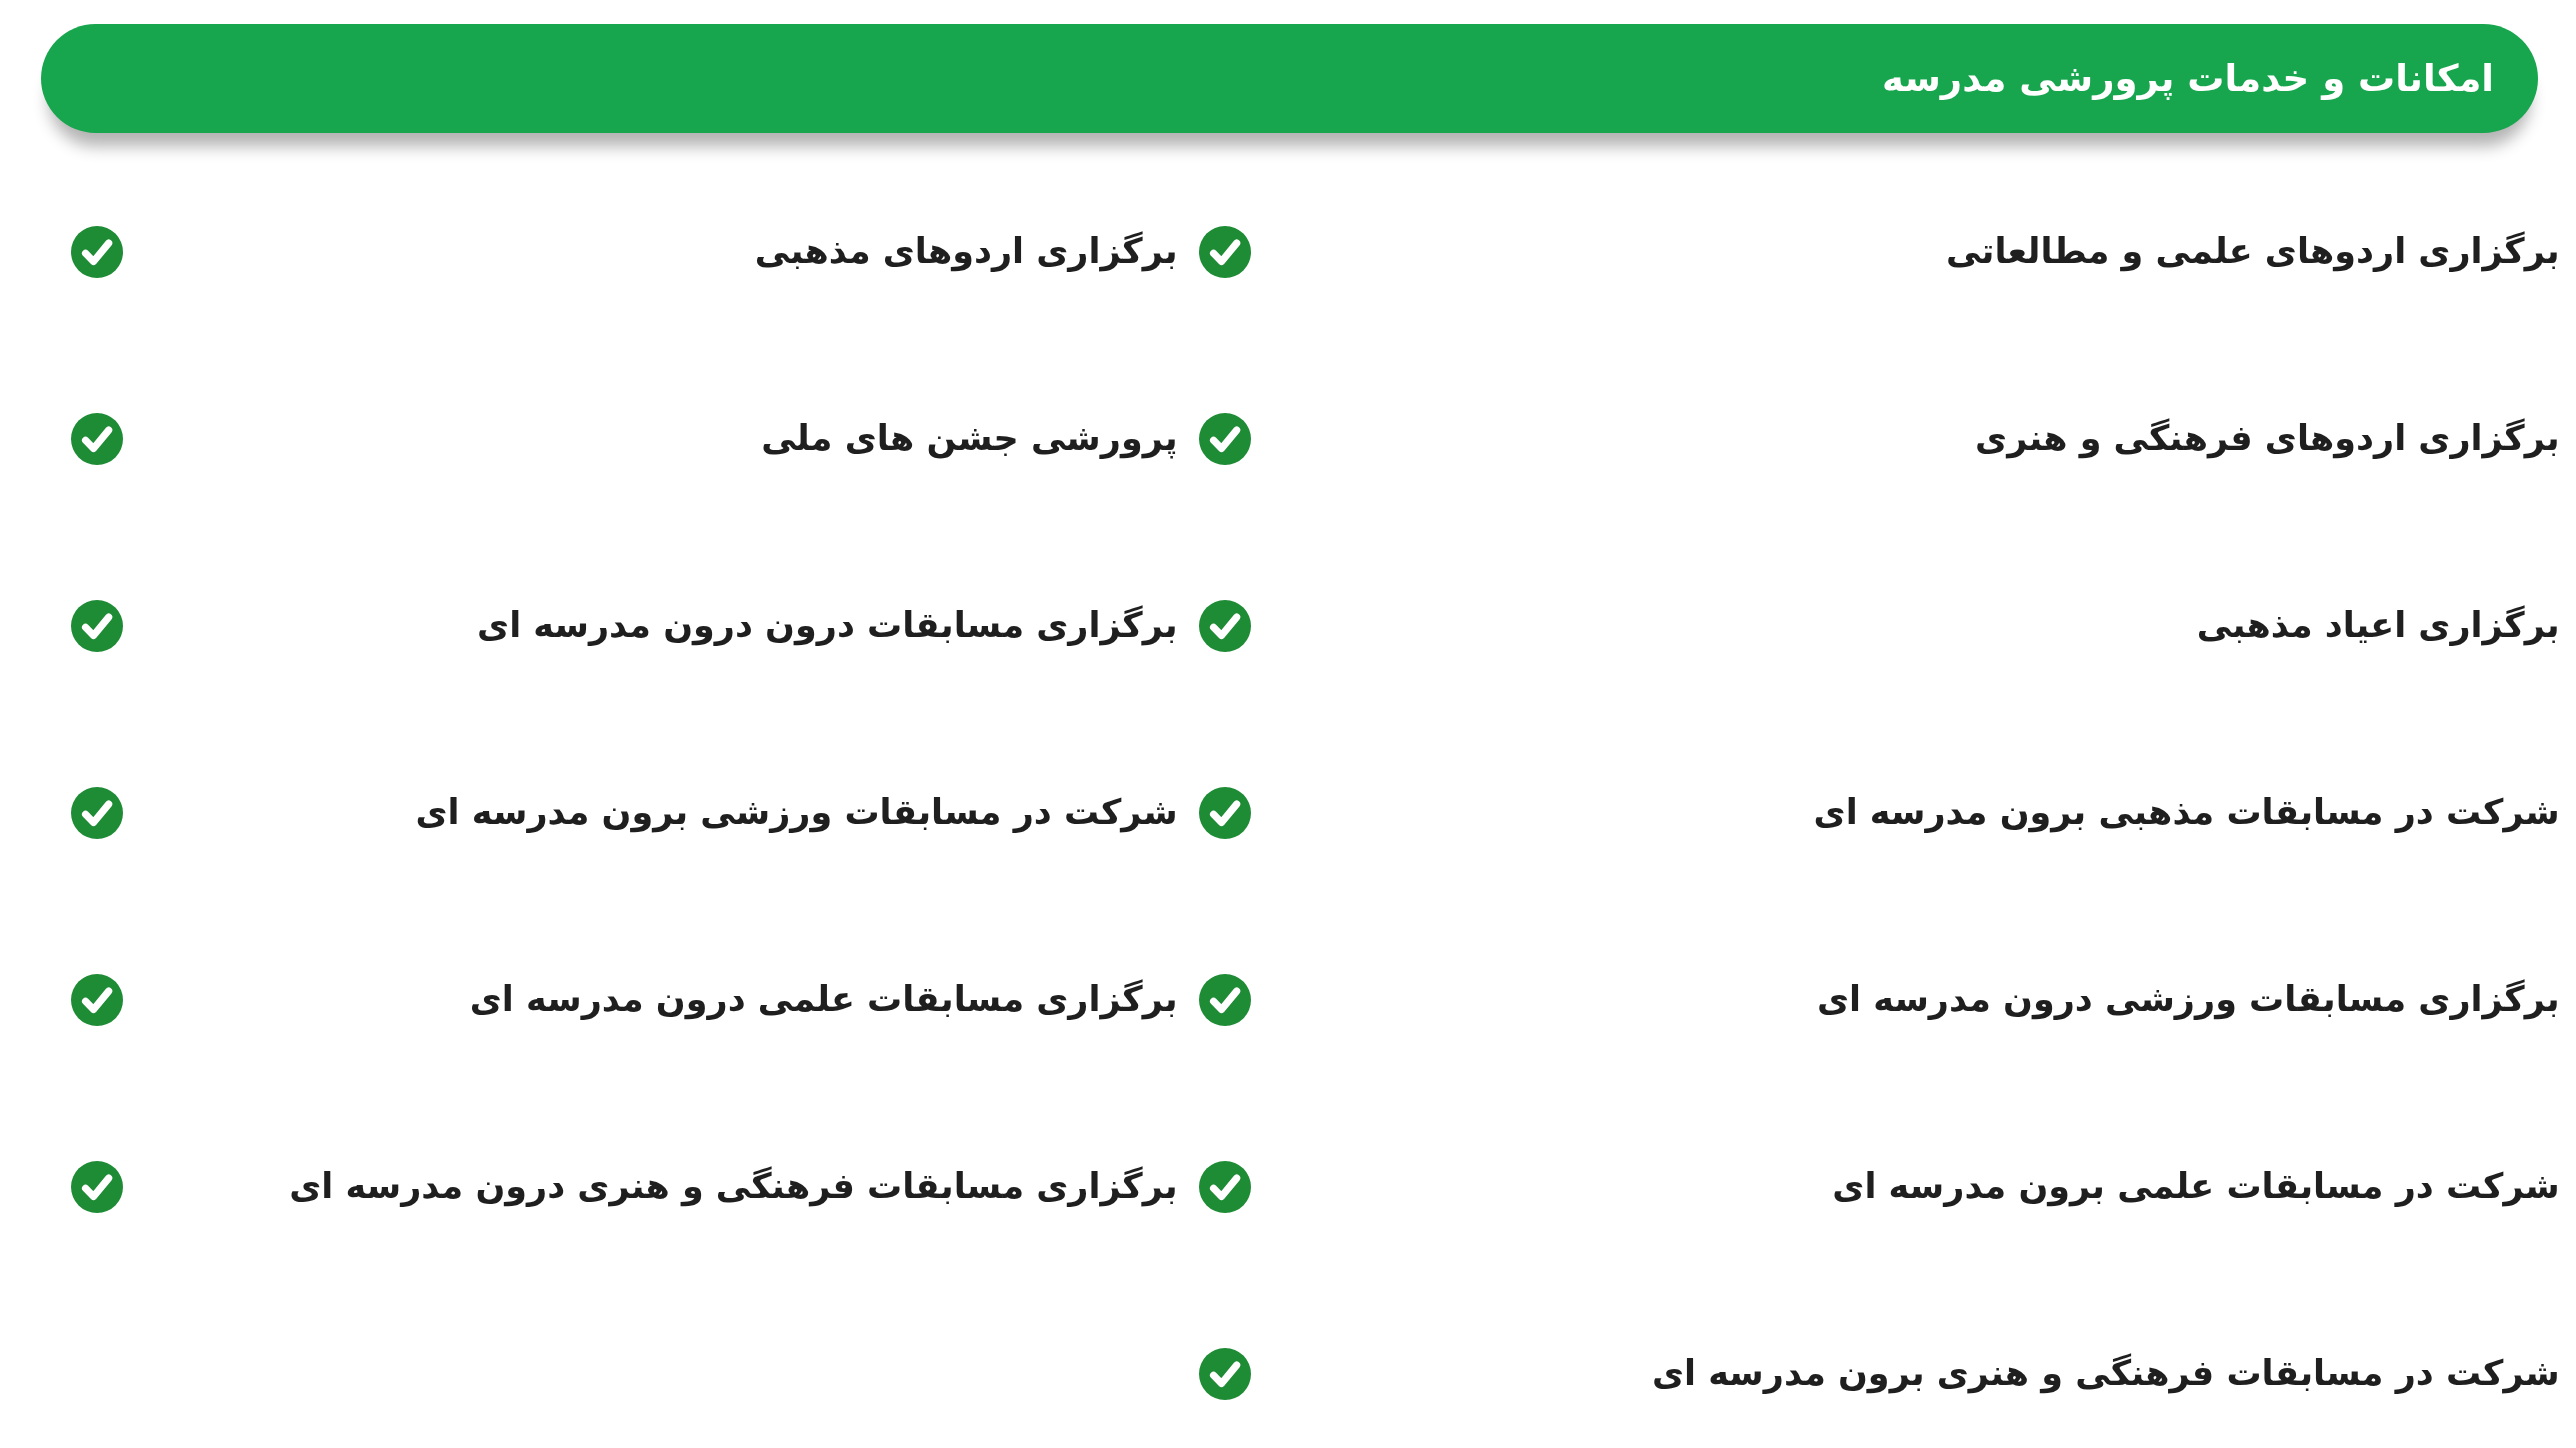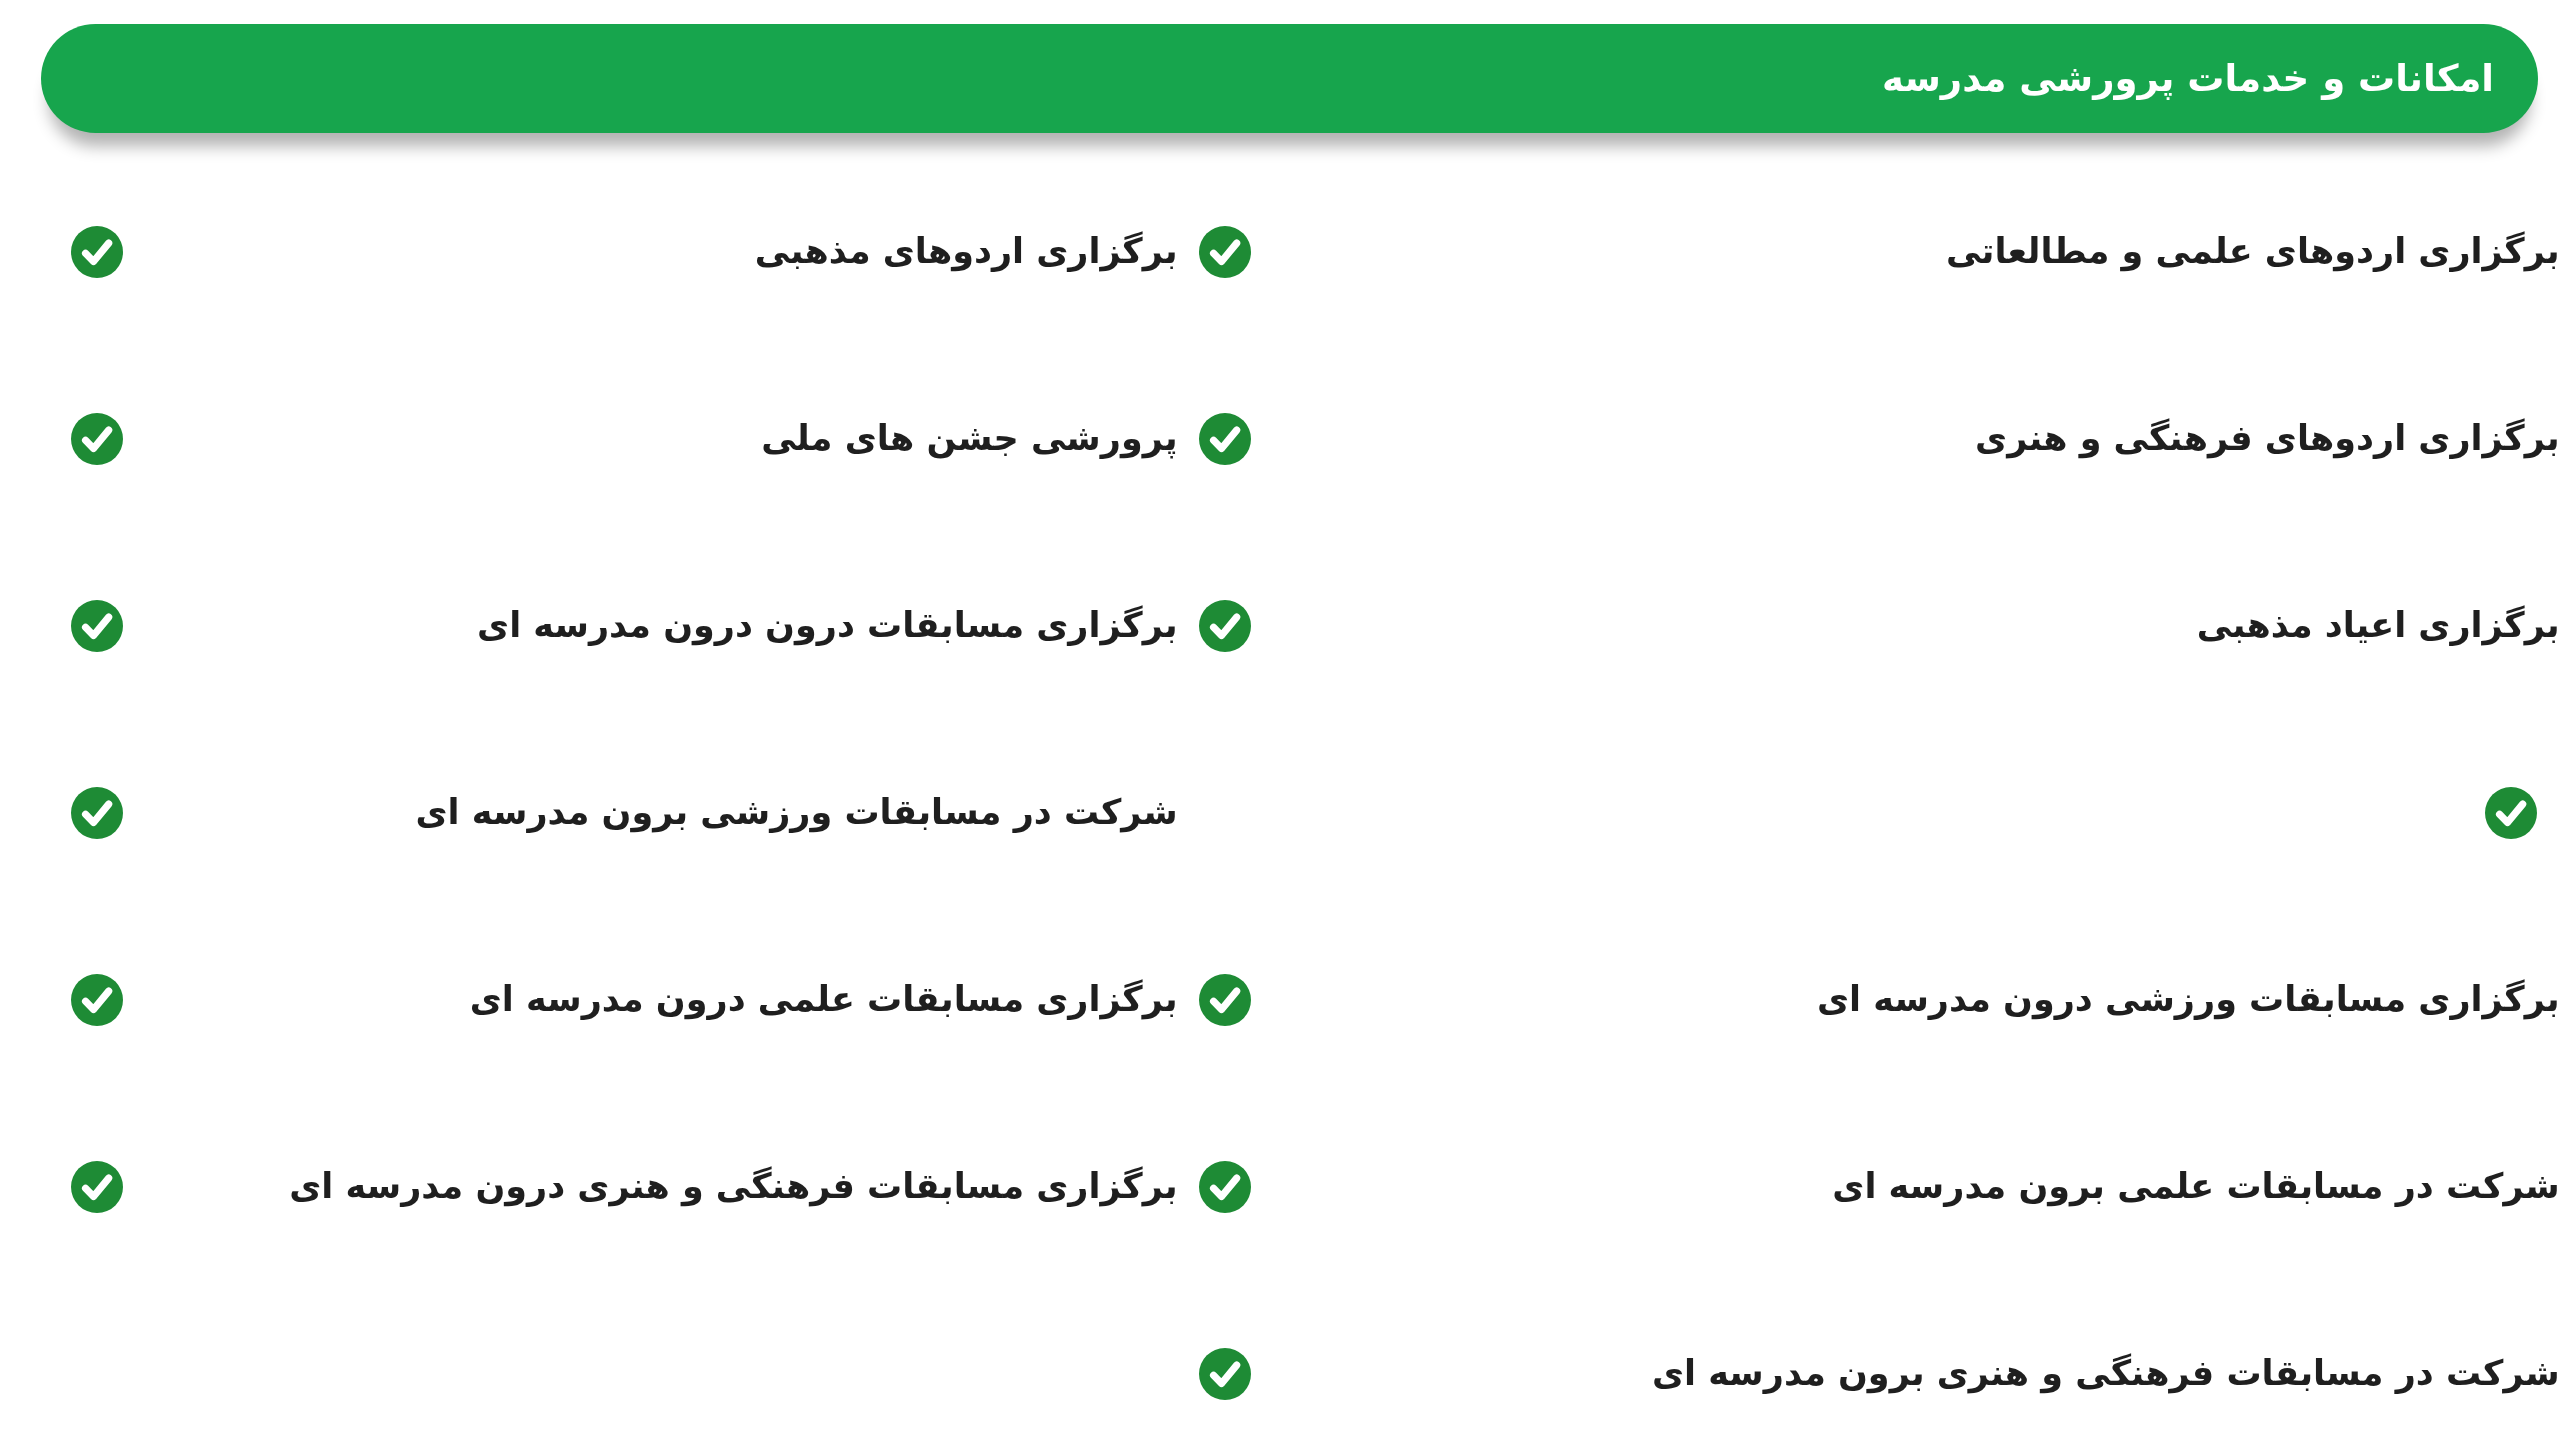--- a/index.html
+++ b/index.html
@@ -132,20 +132,21 @@
     <span class="label">برگزاری مسابقات درون درون مدرسه ای</span>
     <span class="check">
       <svg viewBox="0 0 24 24" aria-hidden="true">
         <circle cx="12" cy="12" r="12" fill="#1E8B35"></circle>
         <path d="M6.7 12.6 L10.4 16.4 L17.4 7.9" fill="none" stroke="#FFFFFF" stroke-width="3.3" stroke-linecap="round" stroke-linejoin="round"></path>
       </svg>
     </span>
   </div>
 
   <div class="cell">
+    <span class="label">شرکت در مسابقات مذهبی برون مدرسه ای</span>
     <span class="check">
       <svg viewBox="0 0 24 24" aria-hidden="true">
         <circle cx="12" cy="12" r="12" fill="#1E8B35"></circle>
         <path d="M6.7 12.6 L10.4 16.4 L17.4 7.9" fill="none" stroke="#FFFFFF" stroke-width="3.3" stroke-linecap="round" stroke-linejoin="round"></path>
       </svg>
     </span>
   </div>
 
   <div class="cell">
     <span class="label">شرکت در مسابقات ورزشی برون مدرسه ای</span>

